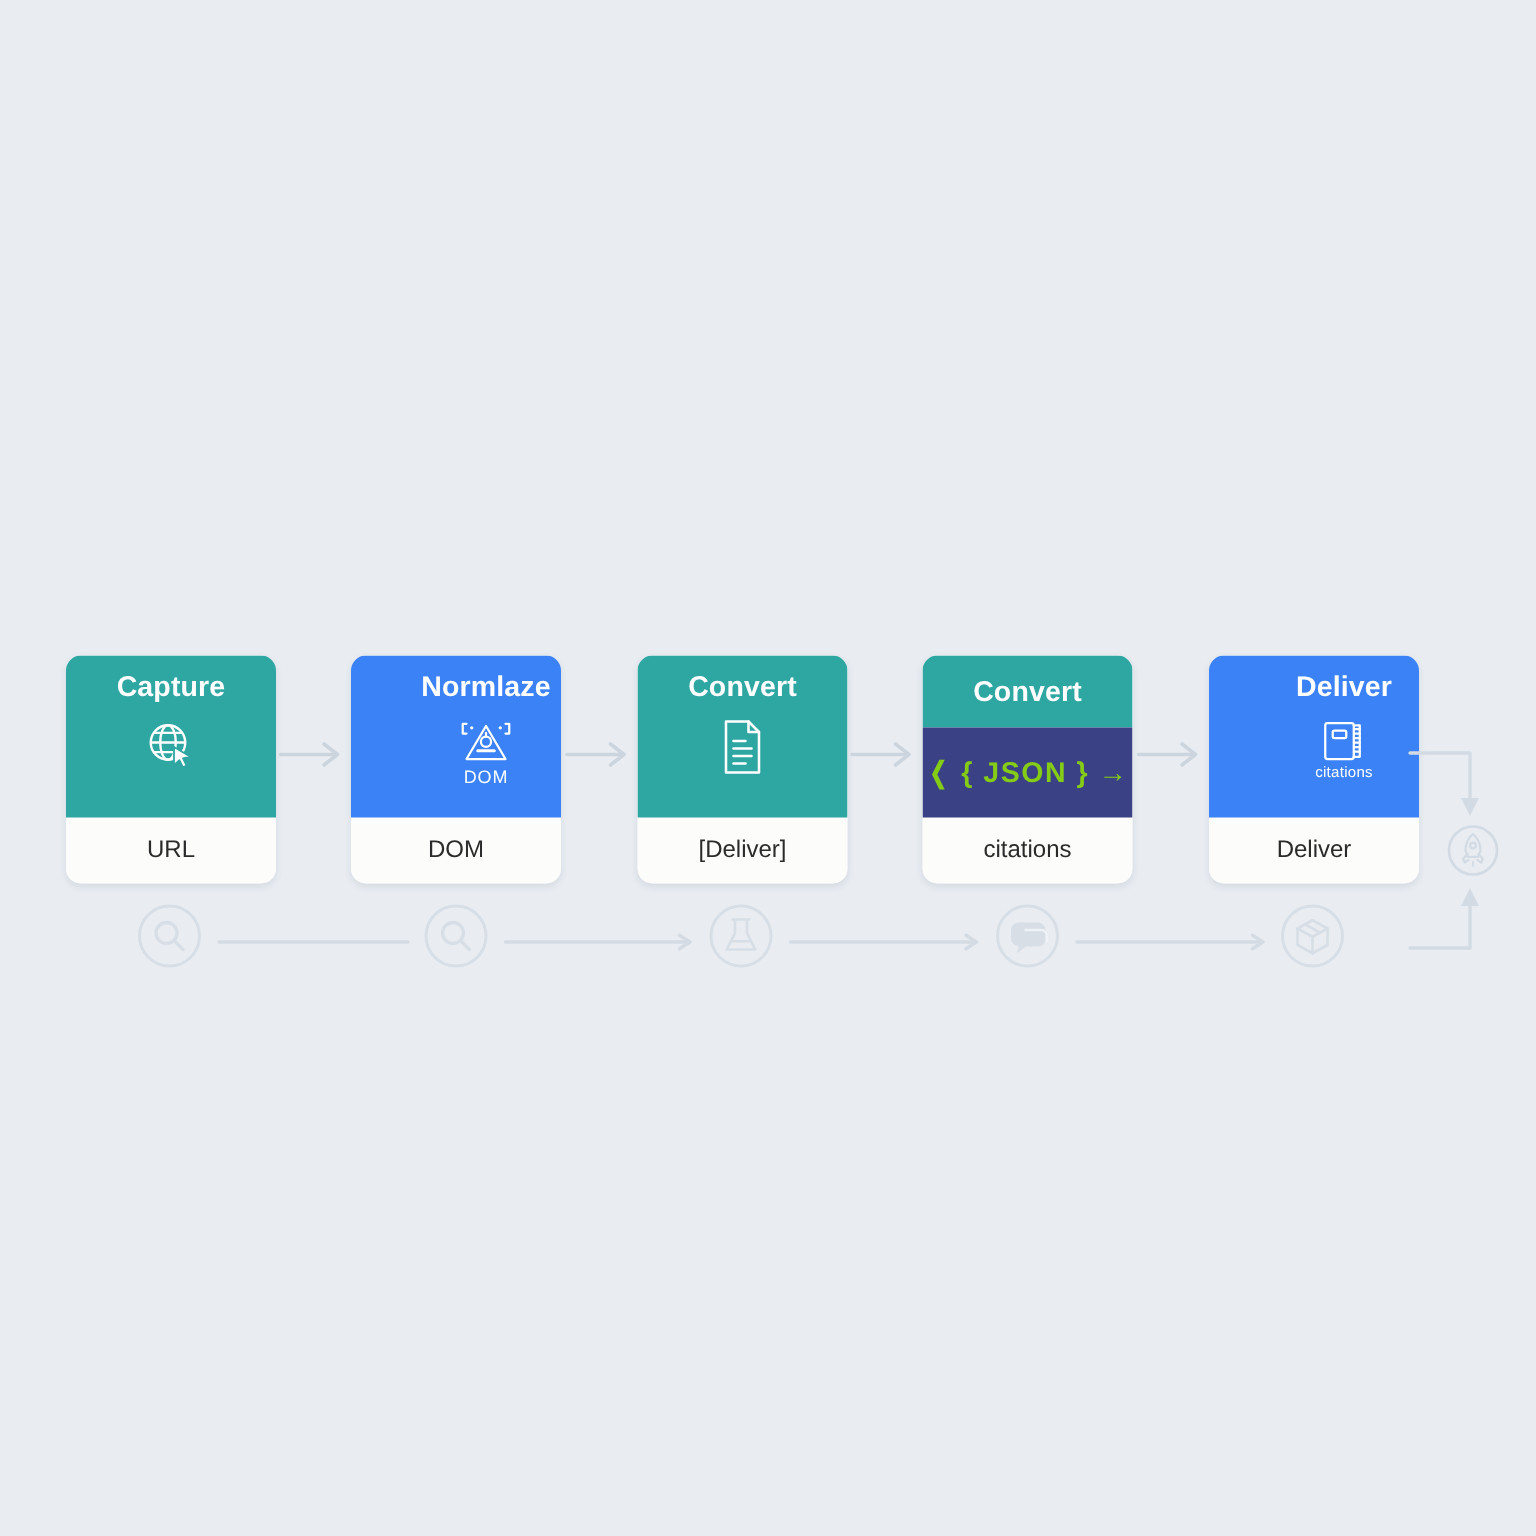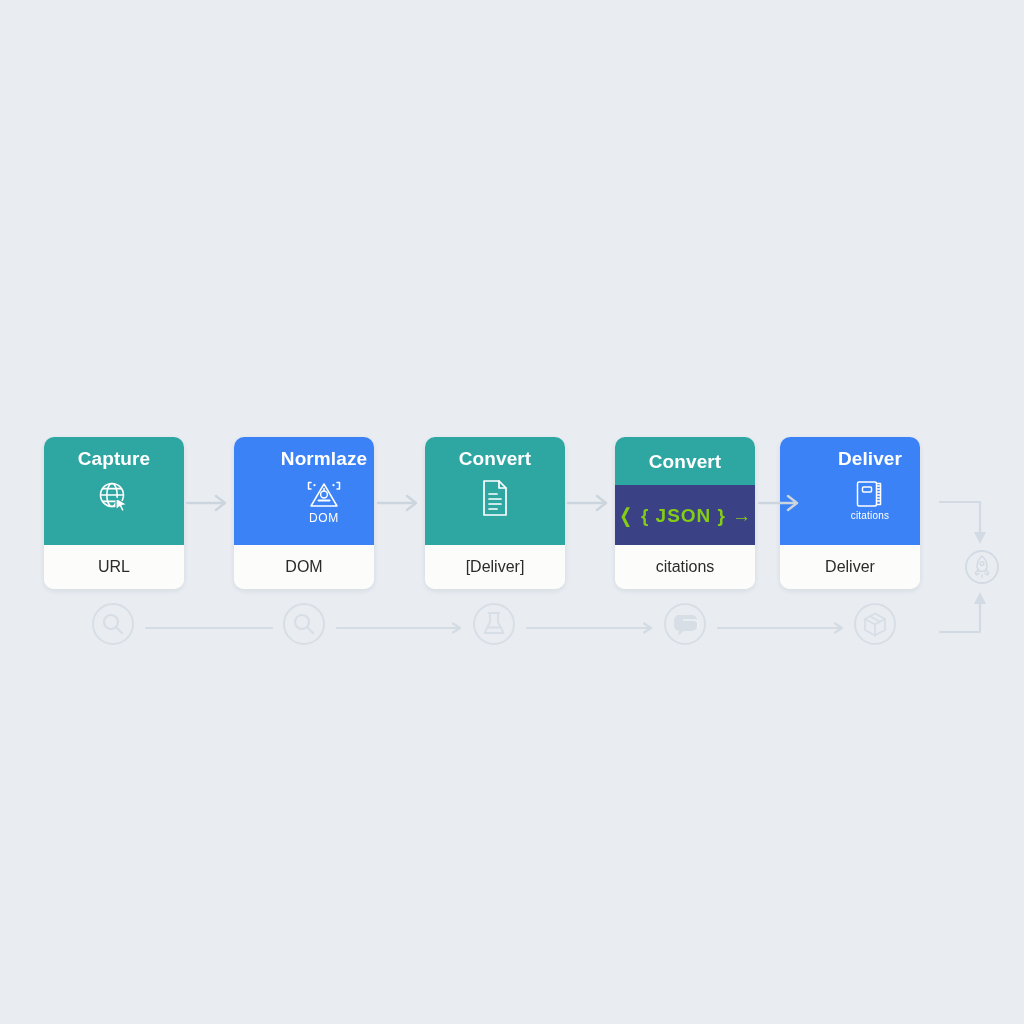--- a/index.html
+++ b/index.html
@@ -38,21 +38,21 @@
     overflow: hidden;
     background: #fcfcfb;
     box-shadow: 0 2px 5px rgba(40, 60, 90, 0.10);
     display: flex;
     flex-direction: column;
   }
   .card.c0 { left: 0px; }
   .card.c1 { left: 190px; }
   .card.c2 { left: 381px; }
   .card.c3 { left: 571px; }
-  .card.c4 { left: 736px; }
+  .card.c4 { left: 762px; }
 
   .card-body {
     flex: 0 0 108px;
     height: 108px;
     display: flex;
     flex-direction: column;
     align-items: center;
     position: relative;
   }
   .card-body.teal { background: #2ea6a2; }

